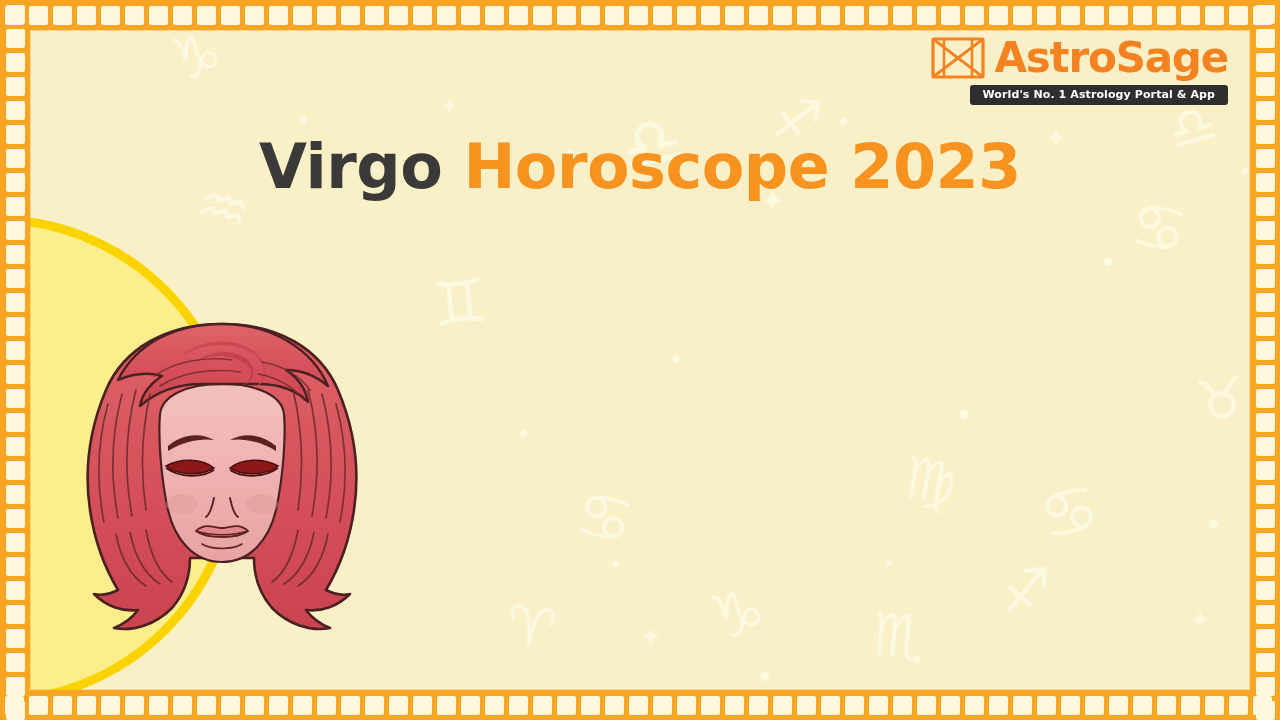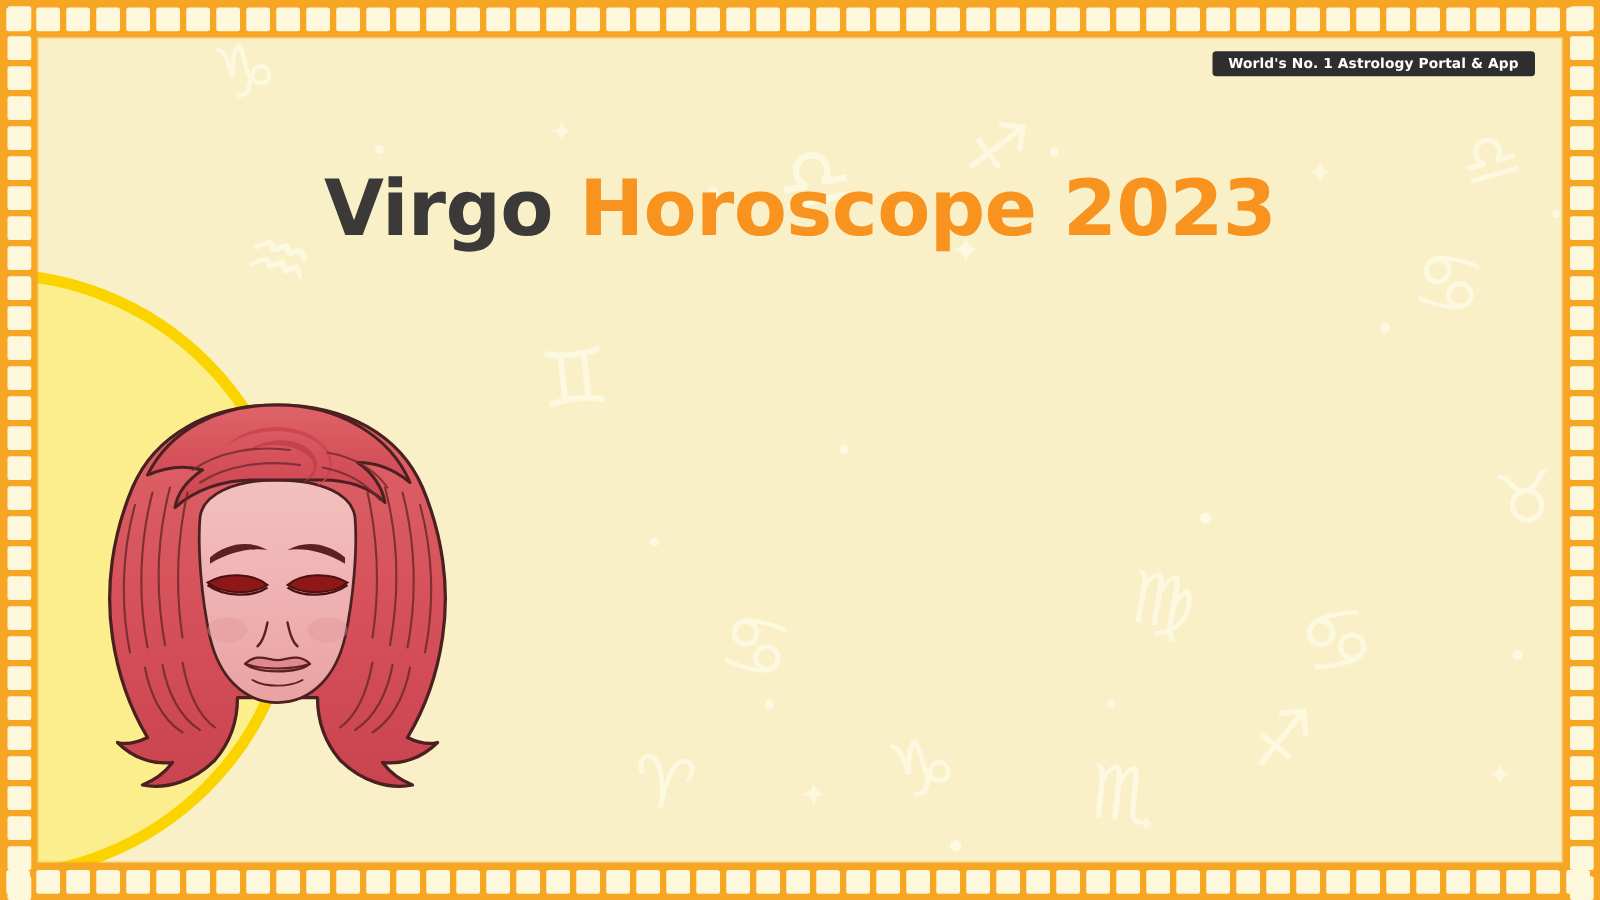--- a/index.html
+++ b/index.html
@@ -324,20 +324,36 @@
                C 176 221, 144 221, 134 213 Z" fill="#E08A8E" stroke="#5C2020" stroke-width="1.8" stroke-linejoin="round"></path>
       <path d="M134 213 C 148 218, 172 218, 186 213" fill="none" stroke="#5C2020" stroke-width="1.6"></path>
       <path d="M140 226 C 150 232, 170 232, 180 226" fill="none" stroke="#5C2020" stroke-width="1.5" stroke-linecap="round"></path>
 
       <ellipse cx="120" cy="186" rx="16" ry="10" fill="#E39A9C" opacity=".45"></ellipse>
       <ellipse cx="200" cy="186" rx="16" ry="10" fill="#E39A9C" opacity=".45"></ellipse>
     </svg>
   </div>
 
   <div class="logo">
+    <div class="logo-main">
+      <span class="logo-mark">
+        <svg viewBox="0 0 56 44" xmlns="http://www.w3.org/2000/svg">
+          <rect x="3" y="3" width="50" height="38" rx="2" fill="none" stroke="#F58220" stroke-width="3.2"></rect>
+          <g fill="none" stroke="#F58220" stroke-width="2.6" stroke-linecap="round">
+            <path d="M3 3 L28 22 L3 41"></path>
+            <path d="M53 3 L28 22 L53 41"></path>
+            <path d="M3 3 L28 22 L53 3"></path>
+            <path d="M3 41 L28 22 L53 41"></path>
+            <path d="M14 3 L14 41"></path>
+            <path d="M42 3 L42 41"></path>
+          </g>
+        </svg>
+      </span>
+      <span class="logo-word" style="color: rgb(245, 130, 32);">AstroSage</span>
+    </div>
     <div class="logo-tag" style="background: rgb(46, 46, 46);">World's No. 1 Astrology Portal &amp; App</div>
   </div>
 
   <h1 class="headline"><span class="sign" style="color: rgb(59, 58, 56);">Virgo</span><span class="rest" style="color: rgb(247, 147, 30);"> </span><span class="rest" style="color: rgb(247, 147, 30);">Horoscope 2023</span></h1>
 
 
   <div class="frame">
     <div class="frame-band band-top" style="background: rgb(246, 166, 35);"></div>
     <div class="frame-band band-bottom" style="background: rgb(246, 166, 35);"></div>
     <div class="frame-band band-left" style="background: rgb(246, 166, 35);"></div>

